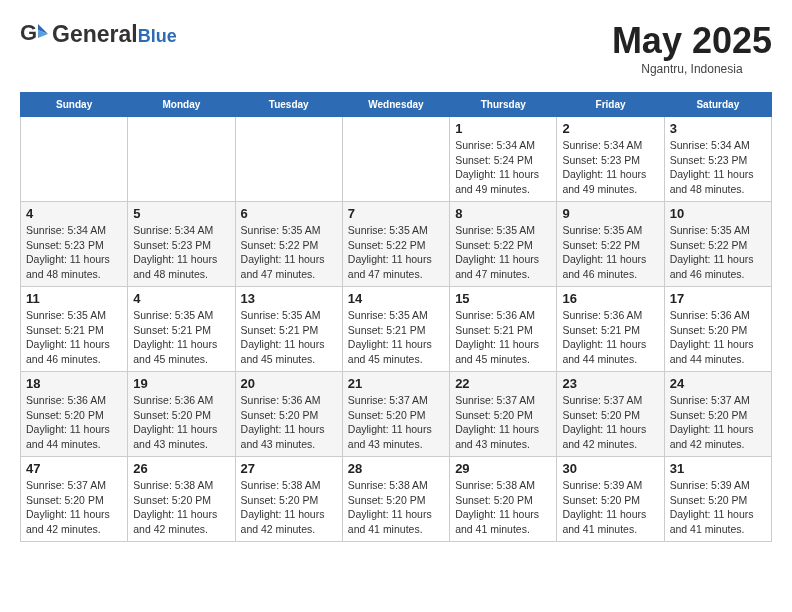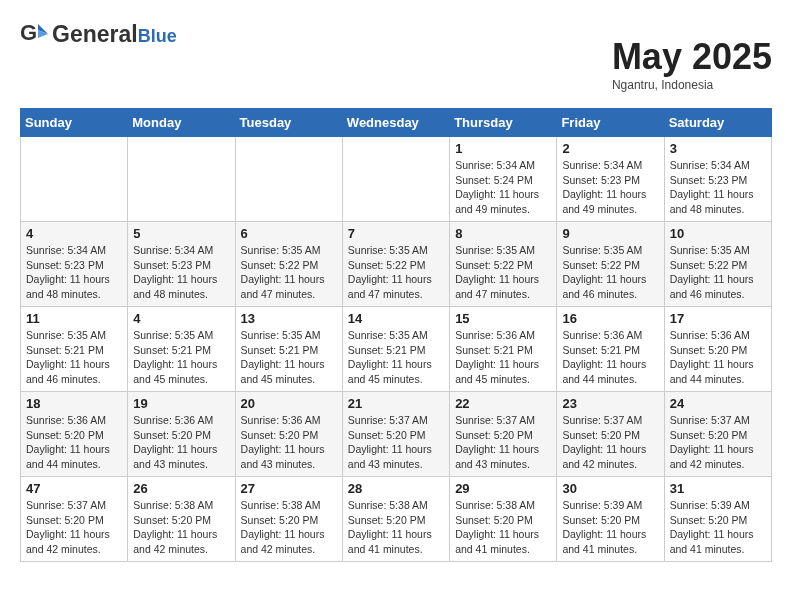--- a/index.html
+++ b/index.html
@@ -29,44 +29,43 @@
     .logo-text-blue {
       font-size: 18px;
       font-weight: bold;
       color: #2d6cb5;
     }
     .logo-icon {
       width: 28px;
       height: 28px;
     }
     .title-block {
-      text-align: left;
-      margin-top: 16px;
+      text-align: center;
     }
     .month-title {
       font-size: 36px;
       font-weight: bold;
       color: #222;
     }
     .location-title {
       font-size: 12px;
       color: #444;
     }
     table {
       width: 100%;
       border-collapse: collapse;
       table-layout: fixed;
     }
     thead tr th {
       background-color: #2d6cb5;
       color: #fff;
       padding: 6px 4px;
-      font-size: 13px;
-      font-weight: bold;
-      text-align: left;
+      font-size: 10px;
+      font-weight: bold;
+      text-align: center;
       border: 1px solid #2d6cb5;
     }
     tbody tr td {
       border: 1px solid #ccc;
       vertical-align: top;
       padding: 4px 5px;
       min-height: 80px;
       height: 85px;
       font-size: 11px;
       color: #333;

